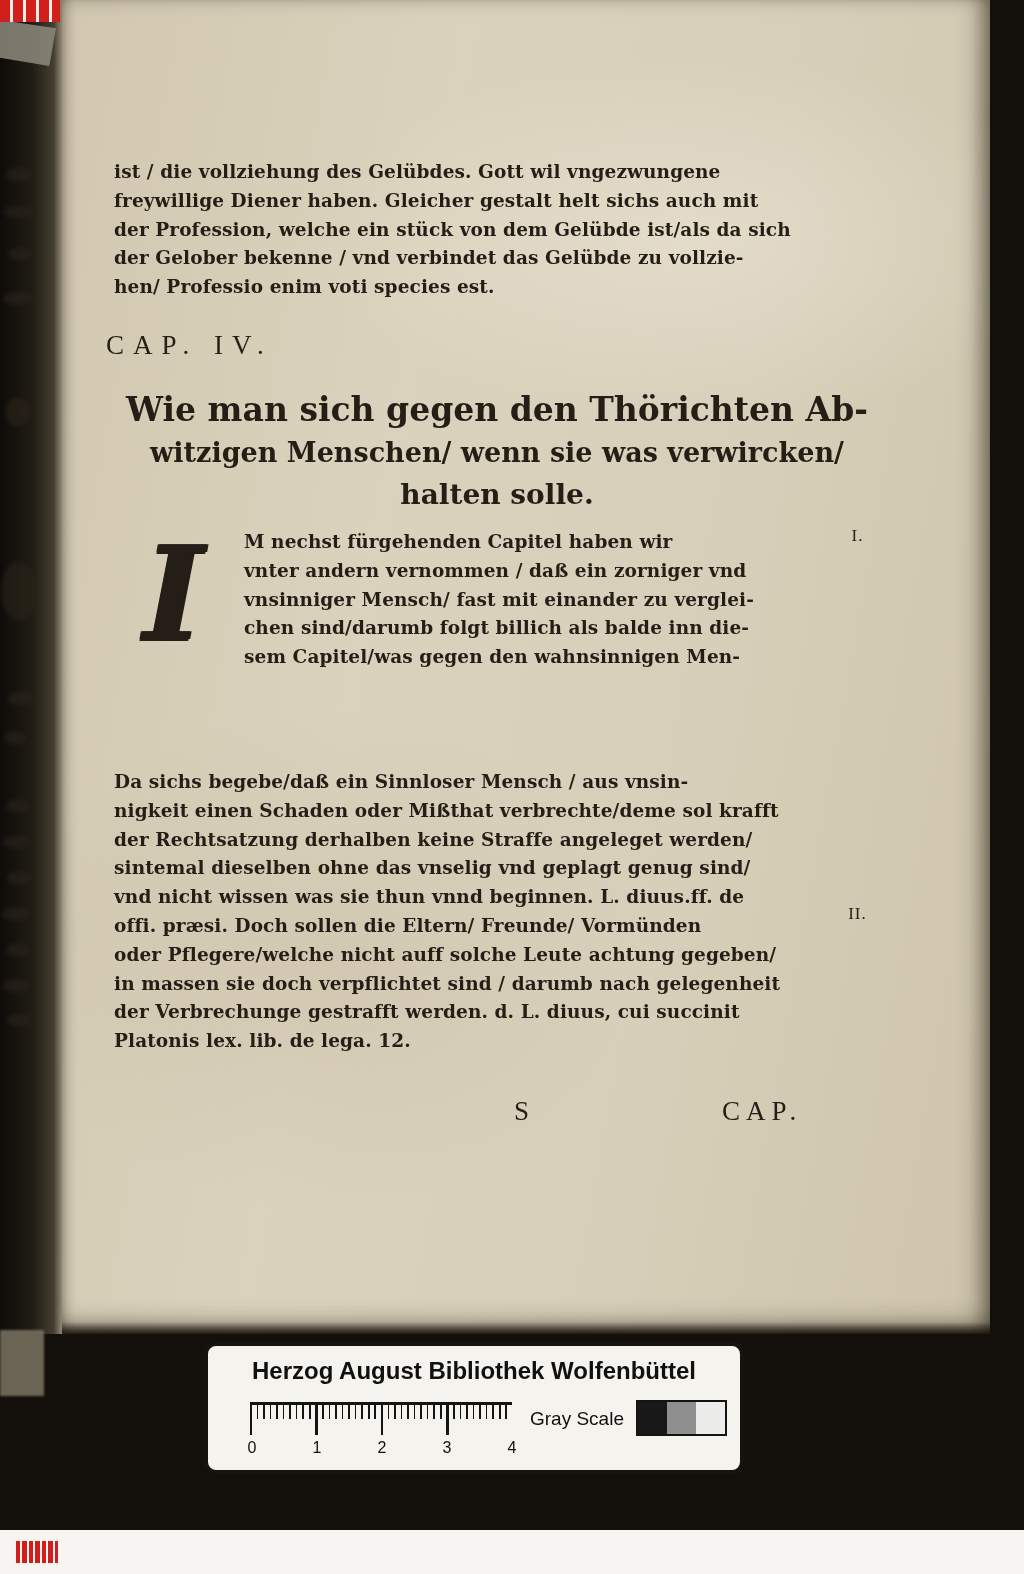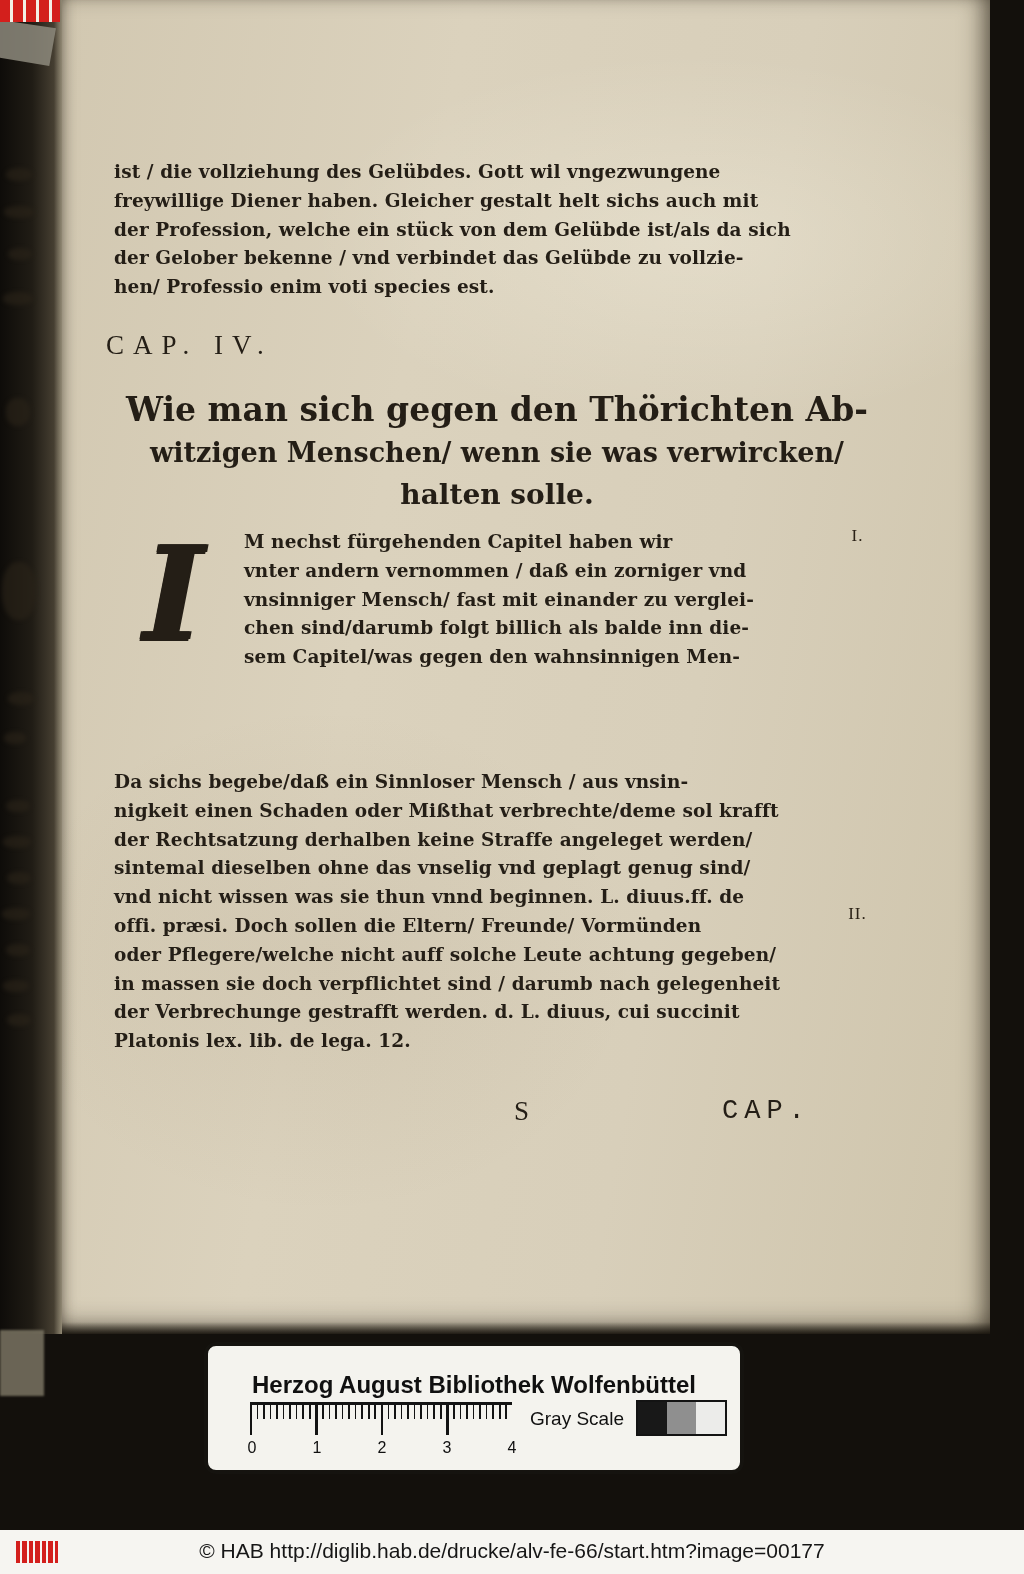--- a/index.html
+++ b/index.html
@@ -66,27 +66,27 @@
   .margin-note { position:absolute; left:718px; width:155px; font-family:"Liberation Serif", serif;
     font-style:italic; font-size:15px; line-height:20px; color:#2b2217; white-space:nowrap; }
   .margin-note .roman { font-style:normal; text-align:center; font-size:17px; margin-bottom:2px;
     letter-spacing:1px; }
   .n1 { top:526px; }
   .n2 { top:904px; }
 
   .catchline { position:absolute; top:1096px; left:52px; width:672px; height:42px;
     font-family:"Liberation Serif", serif; font-size:27px; }
   .sig { position:absolute; left:400px; }
-  .catchword { position:absolute; left:608px; letter-spacing:6px;font-family:Liberation Mono, monospace; }
+  .catchword { position:absolute; left:608px; letter-spacing:6px; }
 
   
   .label-card { position:absolute; left:204px; top:1342px; width:540px; height:132px;
     background:#f4f3ee; border:4px solid #15130f; border-radius:12px;
     font-family:"Liberation Sans", sans-serif; color:#101010; z-index:4; }
-  .label-title { margin-top:25px; text-align:center; font-size:24px; font-weight:700; }
+  .label-title { margin-top:11px; text-align:center; font-size:24px; font-weight:700; }
 
   .ruler { position:absolute; left:42px; top:56px; width:262px; height:34px;
     border-top:3px solid #131313;
     background-image:
       repeating-linear-gradient(90deg,#131313 0 1.6px, transparent 1.6px 6.55px),
       repeating-linear-gradient(90deg,#131313 0 2.4px, transparent 2.4px 65.5px);
     background-size:100% 14px, 100% 30px;
     background-repeat:no-repeat, no-repeat; }
   .ruler-number { position:absolute; top:34px; font-size:16px; transform:translateX(-50%); }
   .rn0{left:2px}.rn1{left:67px}.rn2{left:132px}.rn3{left:197px}.rn4{left:262px}
@@ -177,16 +177,15 @@
     <div class="grayscale-text">Gray Scale</div>
     <div class="swatches">
       <div class="swatch sw-black"></div>
       <div class="swatch sw-gray"></div>
       <div class="swatch sw-light"></div>
     </div>
   </div>
 
   <div class="footer">
     <div class="footer-colorbar"></div>
-    <div class="footer-text">© HAB http://diglib.hab.de/drucke/alv-fe-66/start.htm?image=00177</div>
   </div>
 
 </div>
 
 </body></html>

